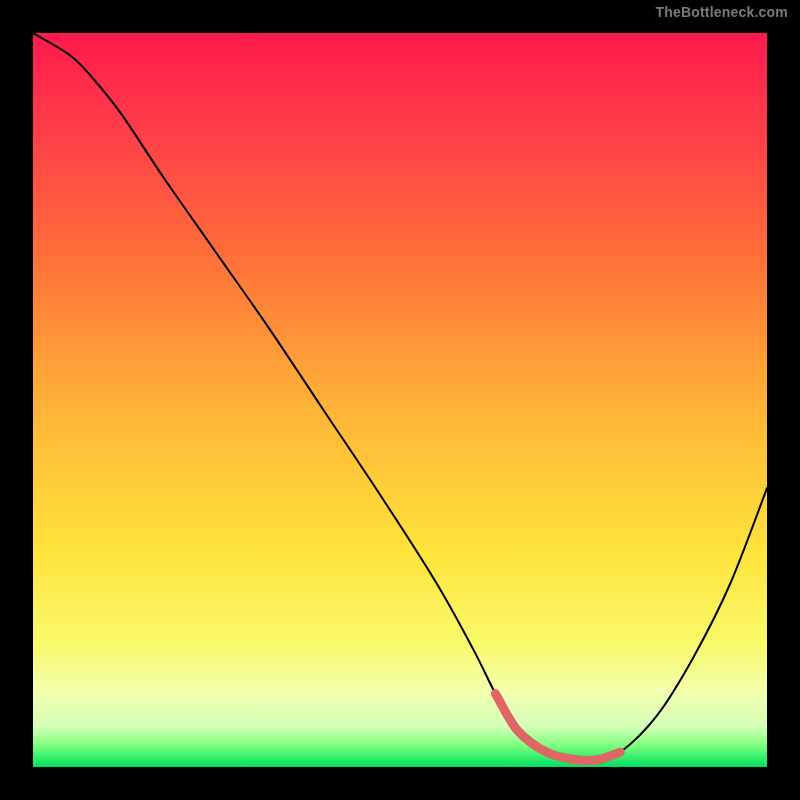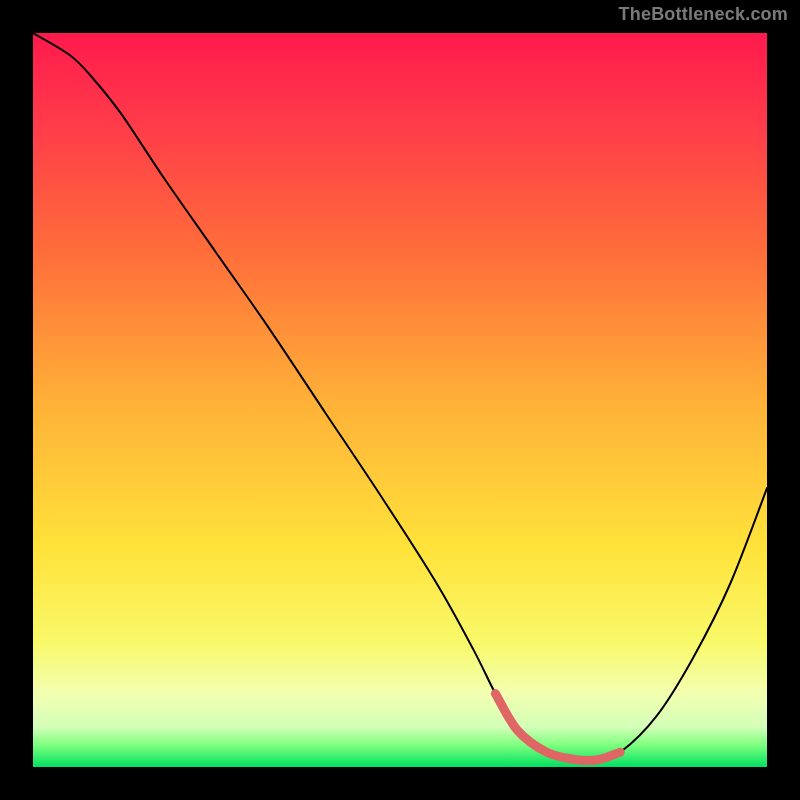--- a/index.html
+++ b/index.html
@@ -15,21 +15,21 @@
     position: relative;
     width: 800px;
     height: 800px;
     background: #000;
   }
   .watermark {
     position: absolute;
     top: 4px;
     right: 12px;
     color: #7a7a7a;
-    font-size: 18px;
+    font-size: 14px;
     font-weight: bold;
     z-index: 10;
     letter-spacing: 0.2px;
   }
   .plot {
     position: absolute;
     left: 33px;
     top: 33px;
     width: 734px;
     height: 734px;

